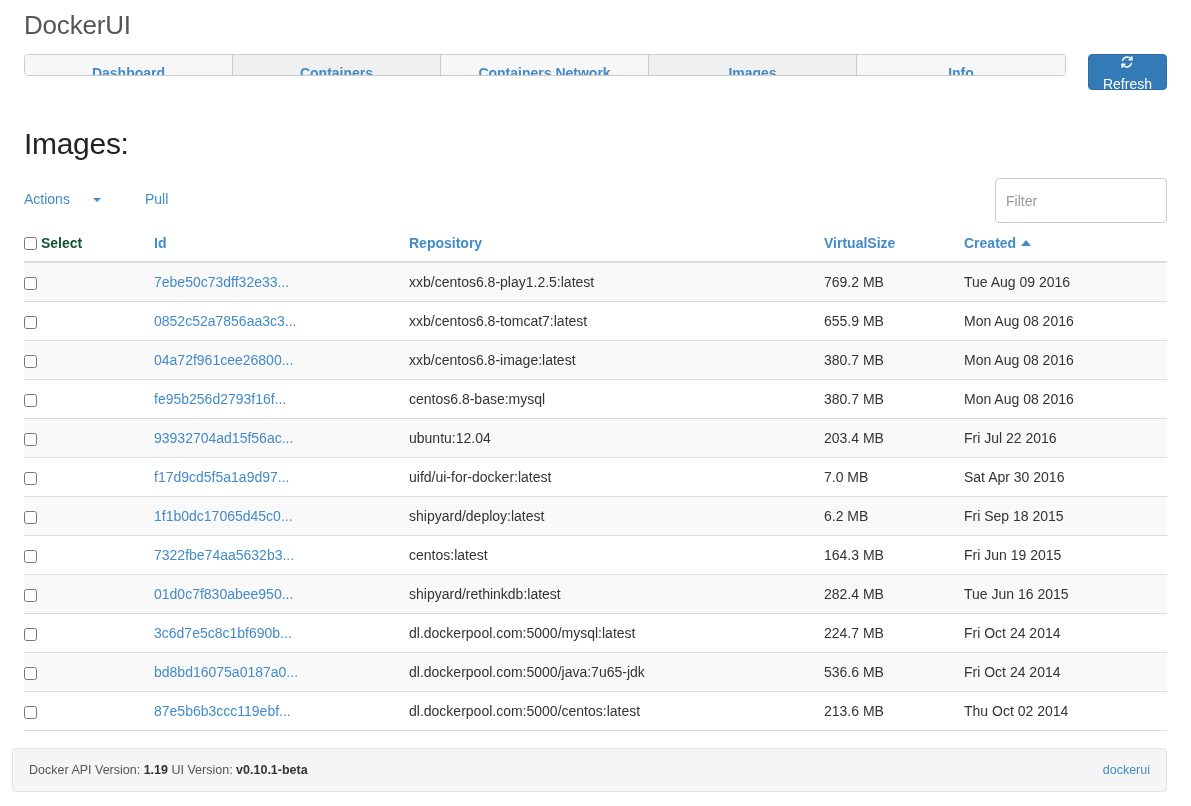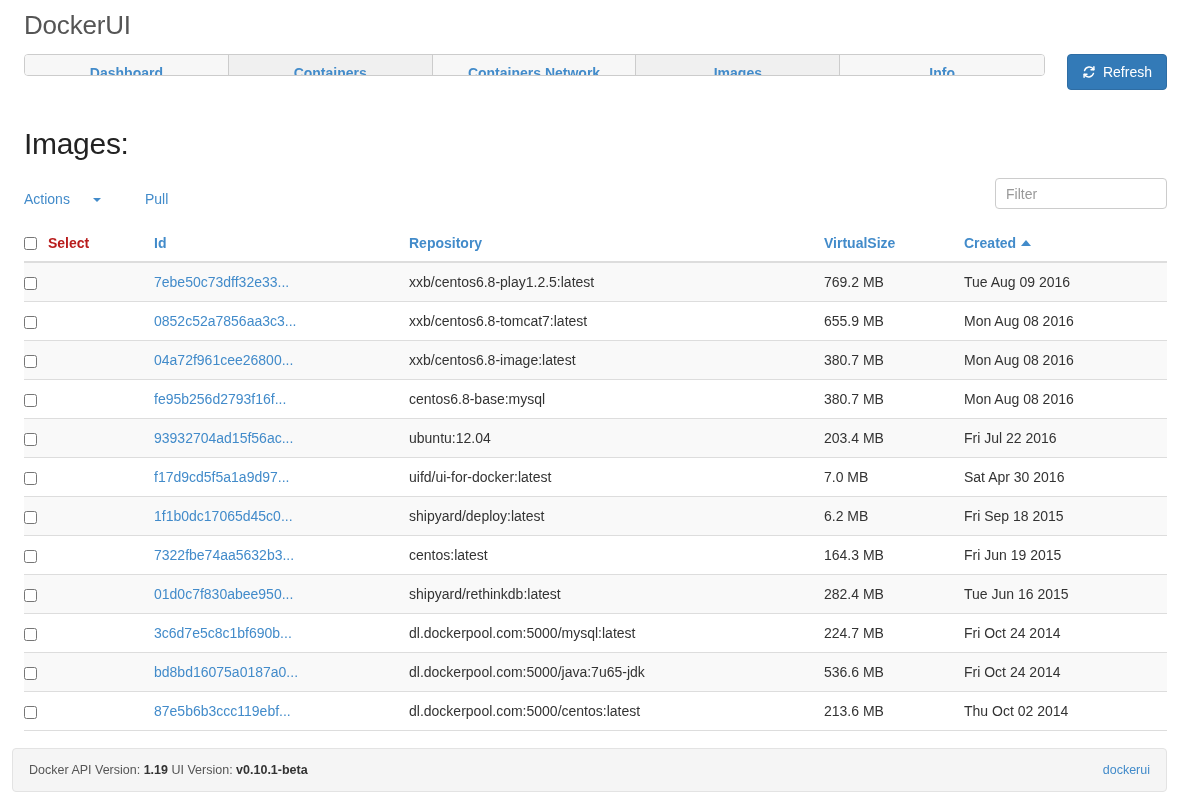--- a/index.html
+++ b/index.html
@@ -70,20 +70,21 @@
     align-items: center;
     gap: 7px;
     background: #337ab7;
     border: 1px solid #2e6da4;
     border-radius: 4px;
     color: #ffffff;
     font-size: 14px;
     font-weight: normal;
     cursor: pointer;
     font-family: "Liberation Sans", sans-serif;
+    flex-direction: column;
   }
   .refresh-btn svg { display: block; }
 
   
   .page-title {
     font-size: 30px;
     font-weight: normal;
     color: #222222;
     margin: 32px 0 0 0;
     line-height: 36px;
@@ -114,21 +115,21 @@
     border-top: 4px solid #428bca;
     display: inline-block;
     margin-top: 2px;
   }
   .gap-pull { margin-left: 44px; }
   .filter-input {
     position: absolute;
     right: 0;
     top: -4px;
     width: 172px;
-    height: 31px;
+    height: 45px;
     padding: 5px 10px;
     border: 1px solid #cccccc;
     border-radius: 4px;
     font-size: 14px;
     color: #b91c1c;
     font-family: "Liberation Sans", sans-serif;
     outline: none;
     background: #ffffff;
   }
   .filter-input::placeholder { color: #999999; }
@@ -189,22 +190,21 @@
 
   input[type="checkbox"] {
     width: 13px;
     height: 13px;
     margin: 0;
     vertical-align: middle;
     cursor: pointer;
   }
   .select-head-label {
     font-weight: bold;
-    color: #b91c1c;
-    margin-left: 7px;
+    color: #14532d;
     vertical-align: middle;
     font-size: 14px;
   }
 
   
   .footer {
     position: absolute;
     left: 12px;
     right: 24px;
     bottom: 14px;

